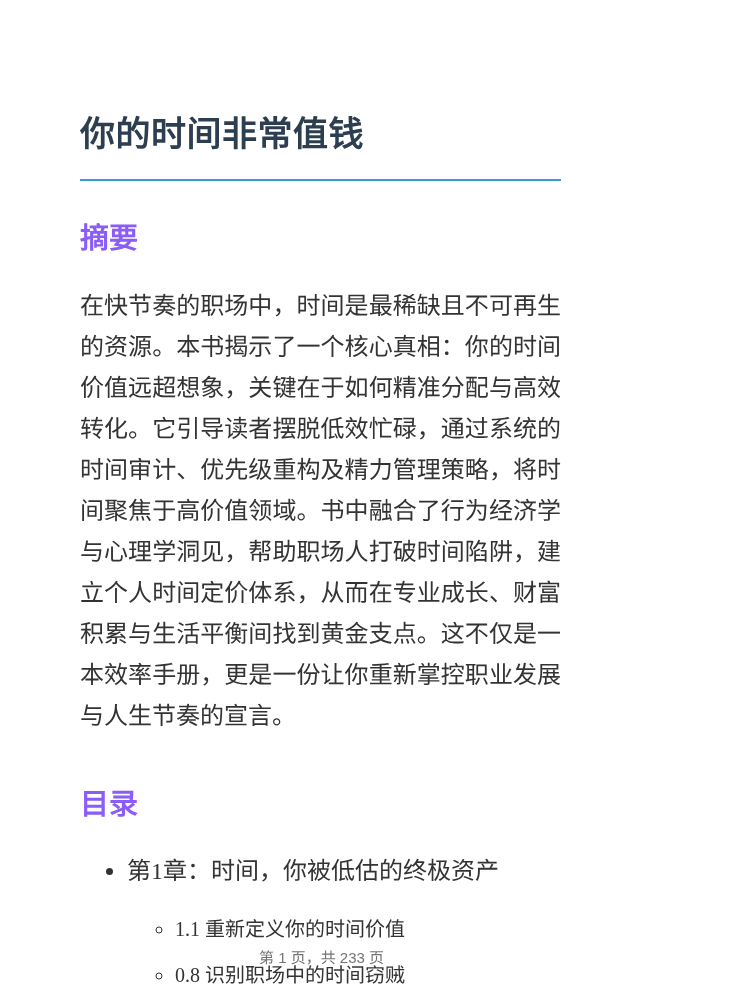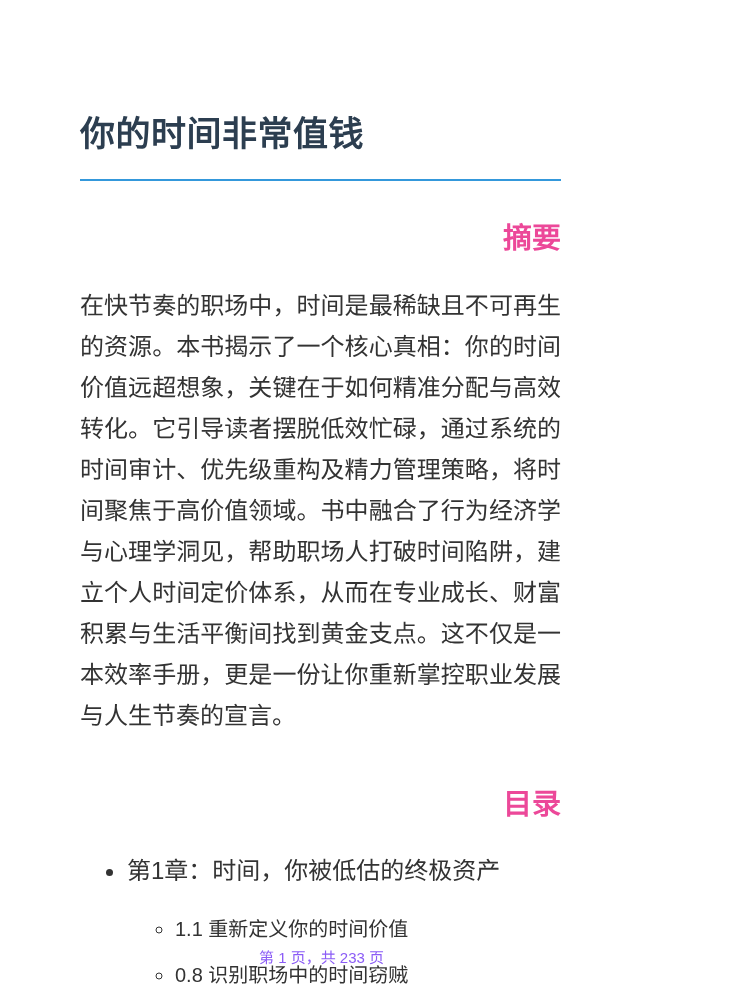--- a/index.html
+++ b/index.html
@@ -27,39 +27,39 @@
     font-weight: 700;
     color: #2c3e50;
     border-bottom: 2px solid #3498db;
     letter-spacing: 0.5px;
   }
   h2.section-heading {
     margin: 38px 0 0 0;
     font-size: 29px;
     line-height: 38px;
     font-weight: 700;
-    color: #ec4899;
-    text-align: right;
+    color: #8b5cf6;
   }
   p.summary-body {
     margin: 29px 0 0 0;
     font-size: 24px;
     line-height: 41px;
     color: #333333;
     text-align: justify;
     font-family: Liberation Serif, serif;
   }
   h2.toc-heading {
     margin-top: 48px;
   }
   ul.toc-list {
     margin: 28px 0 16px 0;
     padding: 0 0 0 47px;
     list-style: disc;
     color: #333333;
+    font-family: Liberation Serif, serif;
   }
   ul.toc-list > li {
     font-size: 24px;
     line-height: 40px;
   }
   ul.toc-sublist {
     margin: 18px 0 0 0;
     padding: 0 0 0 48px;
     list-style: circle;
   }
@@ -69,21 +69,21 @@
     margin-top: 6px;
   }
   .page-footer {
     position: absolute;
     left: 0;
     right: 0;
     bottom: 34px;
     text-align: center;
     font-size: 15px;
     line-height: 16px;
-    color: #8b5cf6;
+    color: #737373;
   }
 </style>
 </head>
 <body>
 
 <div class="page">
   <div class="content">
 
     <h1 class="doc-title">你的时间非常值钱</h1>
 

